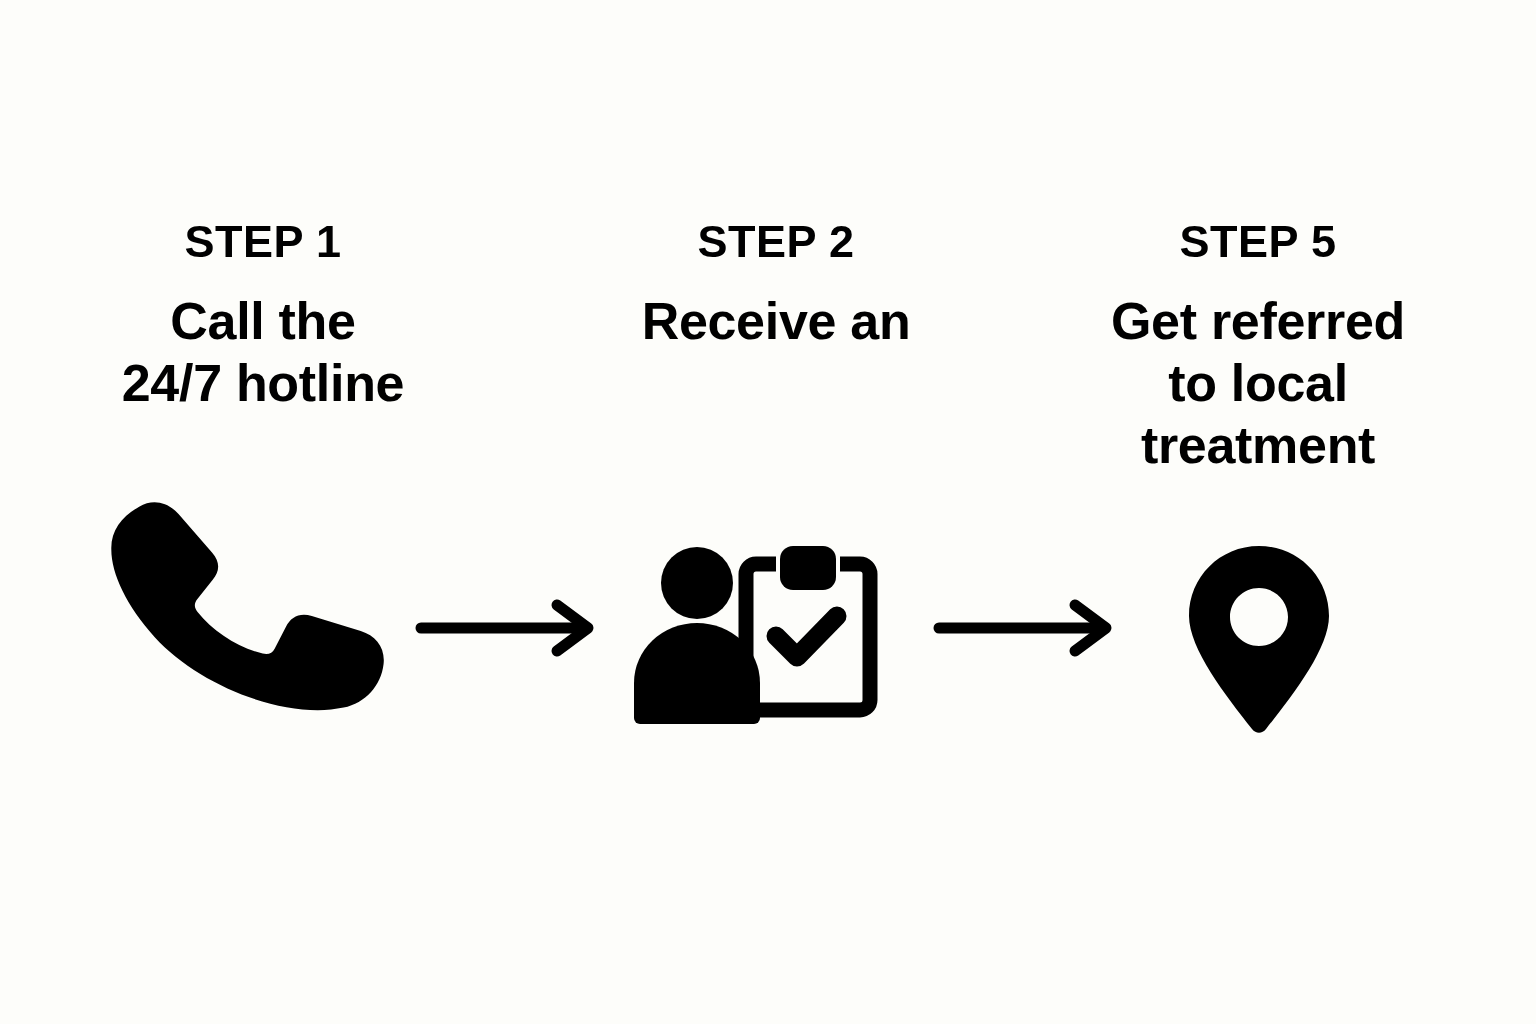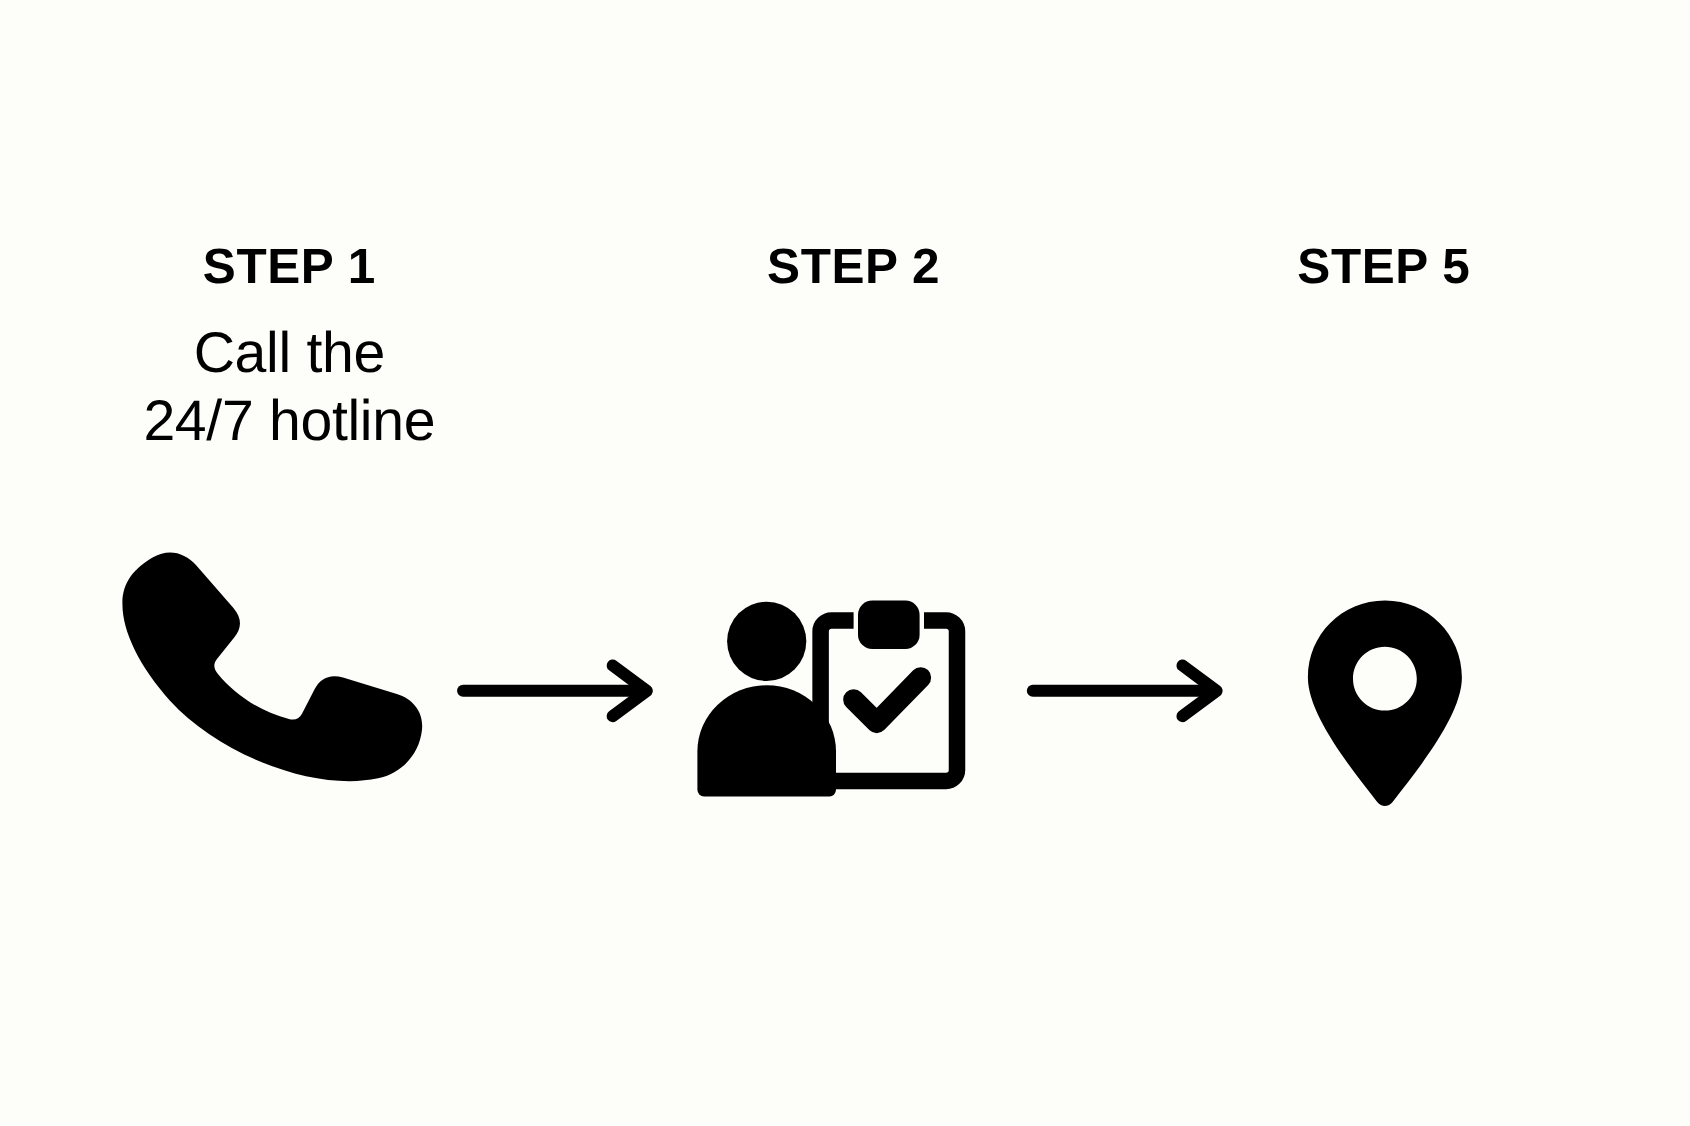--- a/index.html
+++ b/index.html
@@ -45,21 +45,21 @@
     font-size: 45px;
     font-weight: bold;
     letter-spacing: 0.5px;
     line-height: 52px;
     margin: 0;
     white-space: nowrap;
   }
 
   .step-desc {
     font-size: 52px;
-    font-weight: normal;
+    font-weight: bold;
     line-height: 62px;
     margin: 0;
     padding-top: 22px;
     letter-spacing: -0.3px;
   }
   .step-desc .line { display: block; }
 
   
   .icon-slot {
     position: absolute;
@@ -113,25 +113,31 @@
       <div class="step-heading">STEP 1</div>
       <div class="step-desc">
         <span class="line">Call the</span>
         <span class="line">24/7 hotline</span>
       </div>
     </div>
 
     <div class="step-col col-2">
       <div class="step-heading">STEP 2</div>
       <div class="step-desc">
+        <span class="line">Receive an</span>
       </div>
     </div>
 
     <div class="step-col col-3">
       <div class="step-heading">STEP 5</div>
+      <div class="step-desc">
+        <span class="line">Get referred</span>
+        <span class="line">to local</span>
+        <span class="line">treatment</span>
+      </div>
     </div>
   </div>
 
   <div class="icon-slot icon-phone">
     <svg viewBox="0 0 228 220" width="228" height="220" aria-hidden="true">
       <g transform="rotate(-12 114 110)">
         <path fill="#000000" d="
           M 52 8
           C 70 2 86 10 95 26
           L 124 78

